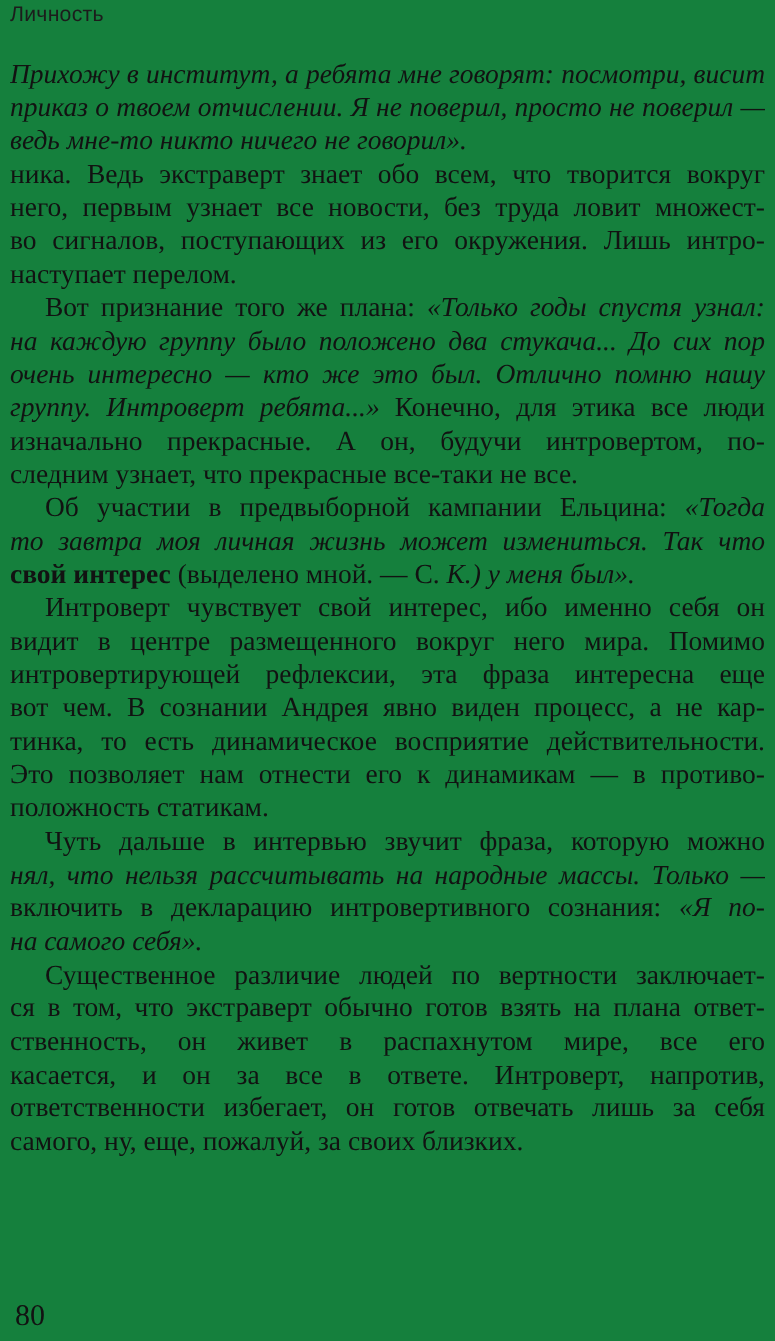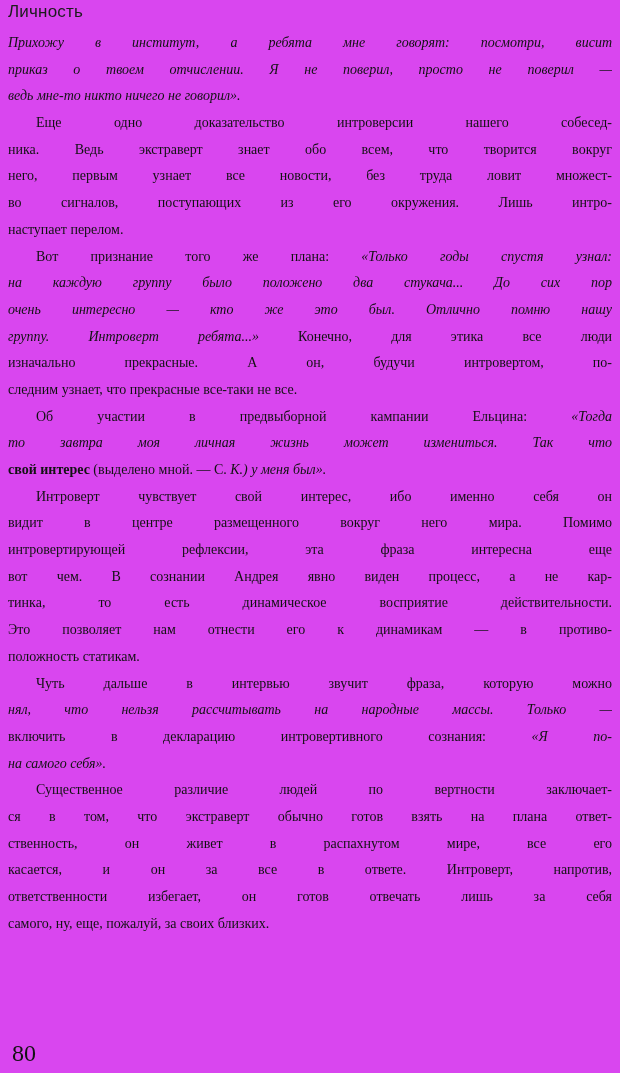--- a/index.html
+++ b/index.html
@@ -4,37 +4,37 @@
 <style>
   html, body {
     margin: 0;
     padding: 0;
     background: #ffffff;
   }
   .page {
     position: relative;
     width: 620px;
     height: 1073px;
-    background: #d946ef;
+    background: #15803d;
     color: #141414;
     overflow: hidden;
     box-sizing: border-box;
     padding: 2px 8px 0 8px;
   }
   .running-head {
     font-family: "Liberation Sans", "DejaVu Sans", sans-serif;
     font-size: 17px;
     line-height: 20px;
     color: #1c1c1c;
     letter-spacing: 0.2px;
   }
   .body-text {
-    margin-top: 8px;
+    margin-top: 24px;
     font-family: "Liberation Serif", "DejaVu Serif", serif;
-    font-size: 14px;
+    font-size: 22px;
     color: #121212;
   }
   .line {
     line-height: 26.7px;
     height: 26.7px;
     white-space: nowrap;
     text-align: justify;
     text-align-last: justify;
     overflow: hidden;
   }
@@ -67,21 +67,20 @@
 <div class="page">
   <div class="running-head">Личность</div>
 
   <div class="body-text" id="body-text">
       <div>
         <div class="line just"><span class="seg-italic">Прихожу в институт, а ребята мне говорят: посмотри, висит</span></div>
         <div class="line just"><span class="seg-italic">приказ о твоем отчислении. Я не поверил, просто не поверил —</span></div>
         <div class="line just last"><span class="seg-italic">ведь мне-то никто ничего не говорил».</span></div>
       </div>
       <div>
-        <div class="line just indent"><span class="seg-normal">Еще одно доказательство интроверсии нашего собесед-</span></div>
         <div class="line just"><span class="seg-normal">ника. Ведь экстраверт знает обо всем, что творится вокруг</span></div>
         <div class="line just"><span class="seg-normal">него, первым узнает все новости, без труда ловит множест-</span></div>
         <div class="line just"><span class="seg-normal">во сигналов, поступающих из его окружения. Лишь интро-</span></div>
         <div class="line just last"><span class="seg-normal">наступает перелом.</span></div>
       </div>
       <div>
         <div class="line just indent"><span class="seg-normal">Вот признание того же плана: </span><span class="seg-italic">«Только годы спустя узнал:</span></div>
         <div class="line just"><span class="seg-italic">на каждую группу было положено два стукача... До сих пор</span></div>
         <div class="line just"><span class="seg-italic">очень интересно — кто же это был. Отлично помню нашу</span></div>
         <div class="line just"><span class="seg-italic">группу. Интроверт ребята...»</span><span class="seg-normal"> Конечно, для этика все люди</span></div>

